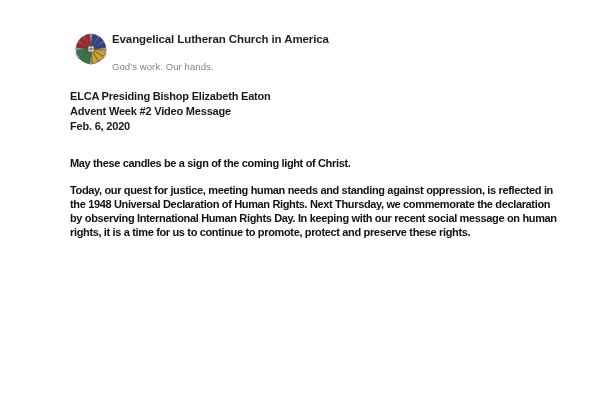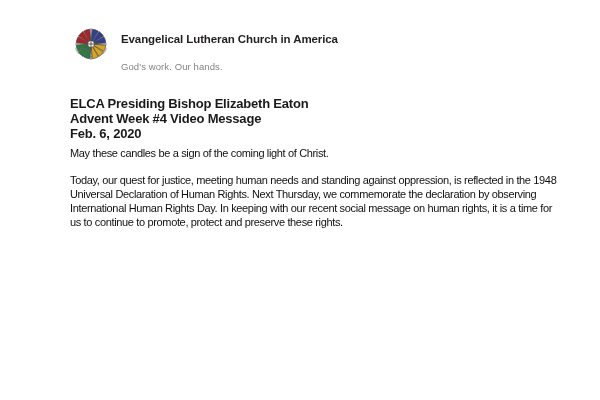--- a/index.html
+++ b/index.html
@@ -11,22 +11,21 @@
   }
   .page {
     position: absolute;
     inset: 0;
     background: #ffffff;
     padding: 25px 38px 0 70px;
   }
   
   .logo-row {
     display: flex;
-    align-items: flex-start;
-    gap: 9px;
+    align-items: center;
   }
   .logo-mark {
     width: 42px;
     height: 38px;
     flex: none;
   }
   .logo-mark use { stroke: #3d3d3d; stroke-width: 0.6; }
   .logo-text { padding-top: 8px; }
   .org-name {
     font-size: 11.5px;
@@ -35,29 +34,29 @@
     letter-spacing: -0.1px;
   }
   .tagline {
     font-size: 9.5px;
     color: #808285;
     margin-top: 16px;
     letter-spacing: 0.1px;
   }
   
   .doc-header {
-    margin-top: 24px;
-    font-size: 13px;
+    margin-top: 17px;
+    font-size: 11px;
     font-weight: bold;
     line-height: 15px;
     color: #1a1a1a;
     letter-spacing: -0.2px;
   }
   
-  .doc-body { margin-top: 5px; }
+  .doc-body { margin-top: 22px; font-weight: bold; }
   .doc-body p {
     font-size: 11px;
     line-height: 14px;
     letter-spacing: -0.35px;
     color: #111111;
     max-width: 492px;
     margin: 0 0 13px 0;
   }
 </style>
 </head>
@@ -92,21 +91,21 @@
       <path d="M22 2.5 L22 35.5 M5.5 19 L38.5 19" fill="none" stroke-width="0.9" stroke="#3D3D3D"></path>
     </svg>
     <div class="logo-text">
       <div class="org-name">Evangelical Lutheran Church in America</div>
       <div class="tagline">God's work. Our hands.</div>
     </div>
   </header>
 
   <section class="doc-header">
     <div>ELCA Presiding Bishop Elizabeth Eaton</div>
-    <div>Advent Week #4 Video Message</div>
+    <div>Advent Week #2 Video Message</div>
     <div>Feb. 6, 2020</div>
   </section>
 
   <section class="doc-body">
     <p>May these candles be a sign of the coming light of Christ.</p>
     <p>Today, our quest for justice, meeting human needs and standing against oppression, is reflected in the 1948 Universal Declaration of Human Rights. Next Thursday, we commemorate the declaration by observing International Human Rights Day. In keeping with our recent social message on human rights, it is a time for us to continue to promote, protect and preserve these rights.</p>
   </section>
 
 </div>
 

